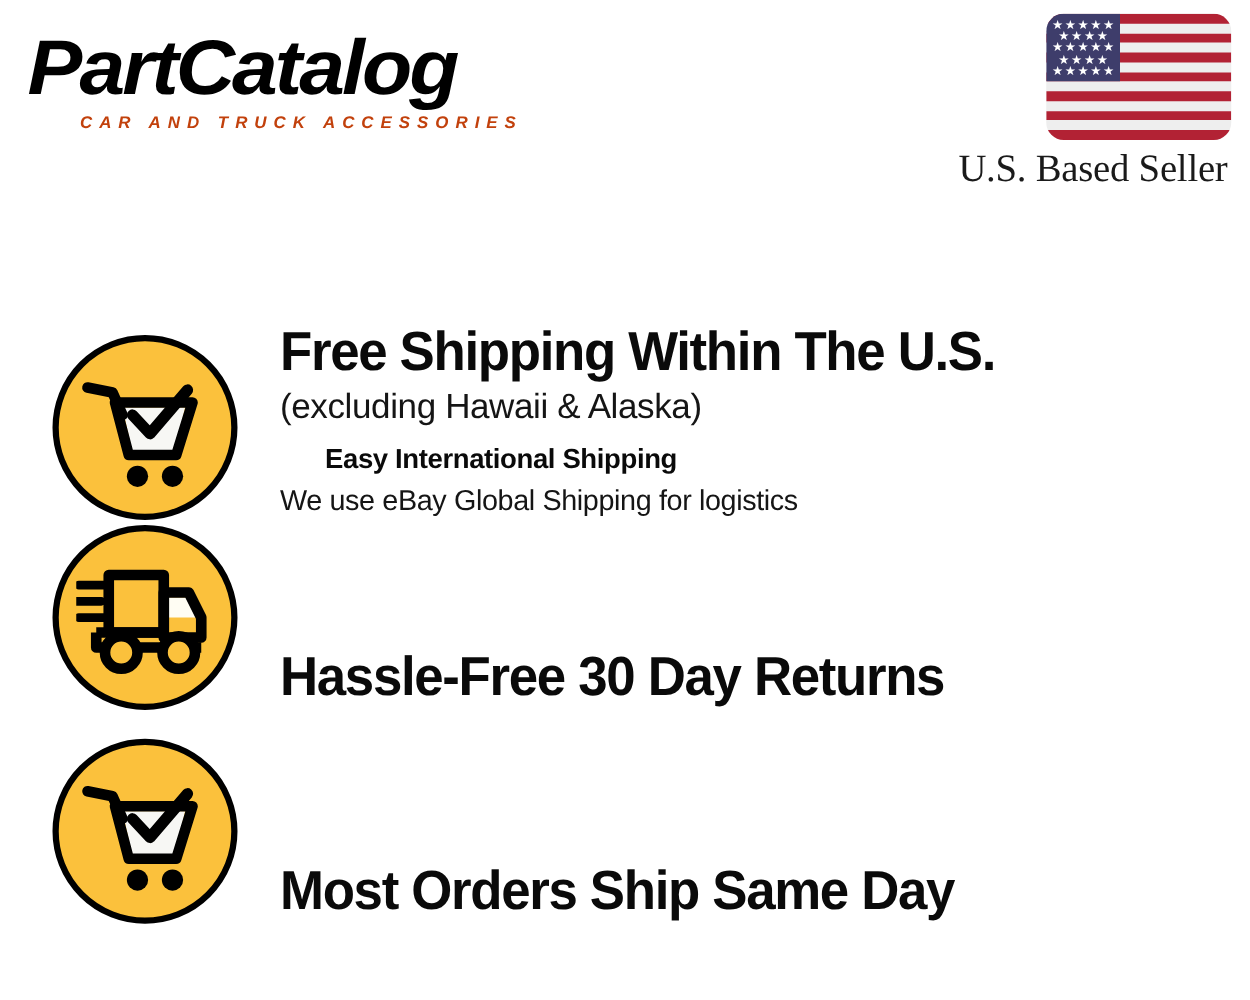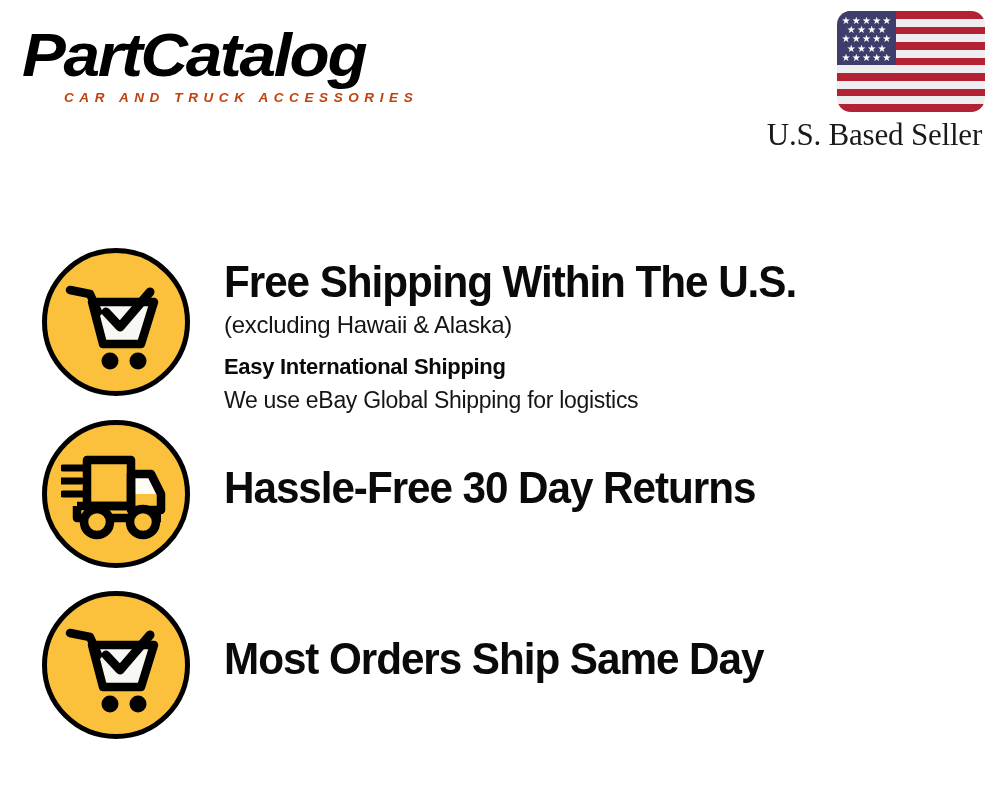--- a/index.html
+++ b/index.html
@@ -129,21 +129,21 @@
     top: 210px;
     left: 0;
     width: 1000px;
   }
 
   .feature-row {
     position: absolute;
     left: 42px;
     width: 940px;
     display: flex;
-    align-items: flex-start;
+    align-items: flex-end;
   }
 
   .feature-row.row-0 { top: 38px; }
   .feature-row.row-1 { top: 210px; }
   .feature-row.row-2 { top: 381px; }
 
   .badge {
     flex: 0 0 auto;
     width: 148px;
     height: 148px;
@@ -173,37 +173,38 @@
     color: #0a0a0a;
     line-height: 52px;
     letter-spacing: -1.1px;
     white-space: nowrap;
     transform: scaleX(0.96);
     transform-origin: left center;
   }
 
   .feature-sub {
     font-family: "Liberation Sans", sans-serif;
-    font-size: 24px;
+    font-size: 28px;
     font-weight: 400;
     color: #151515;
     line-height: 34px;
     letter-spacing: -0.3px;
     white-space: nowrap;
   }
 
   .feature-sub2-title {
     font-family: "Liberation Sans", sans-serif;
     font-size: 22px;
     font-weight: 700;
     color: #0a0a0a;
     line-height: 34px;
     letter-spacing: -0.3px;
     white-space: nowrap;
     margin-top: 8px;
+    margin-left: 36px;
   }
 
   .feature-sub2-text {
     font-family: "Liberation Sans", sans-serif;
     font-size: 23px;
     font-weight: 400;
     color: #151515;
     line-height: 32px;
     letter-spacing: -0.3px;
     white-space: nowrap;

